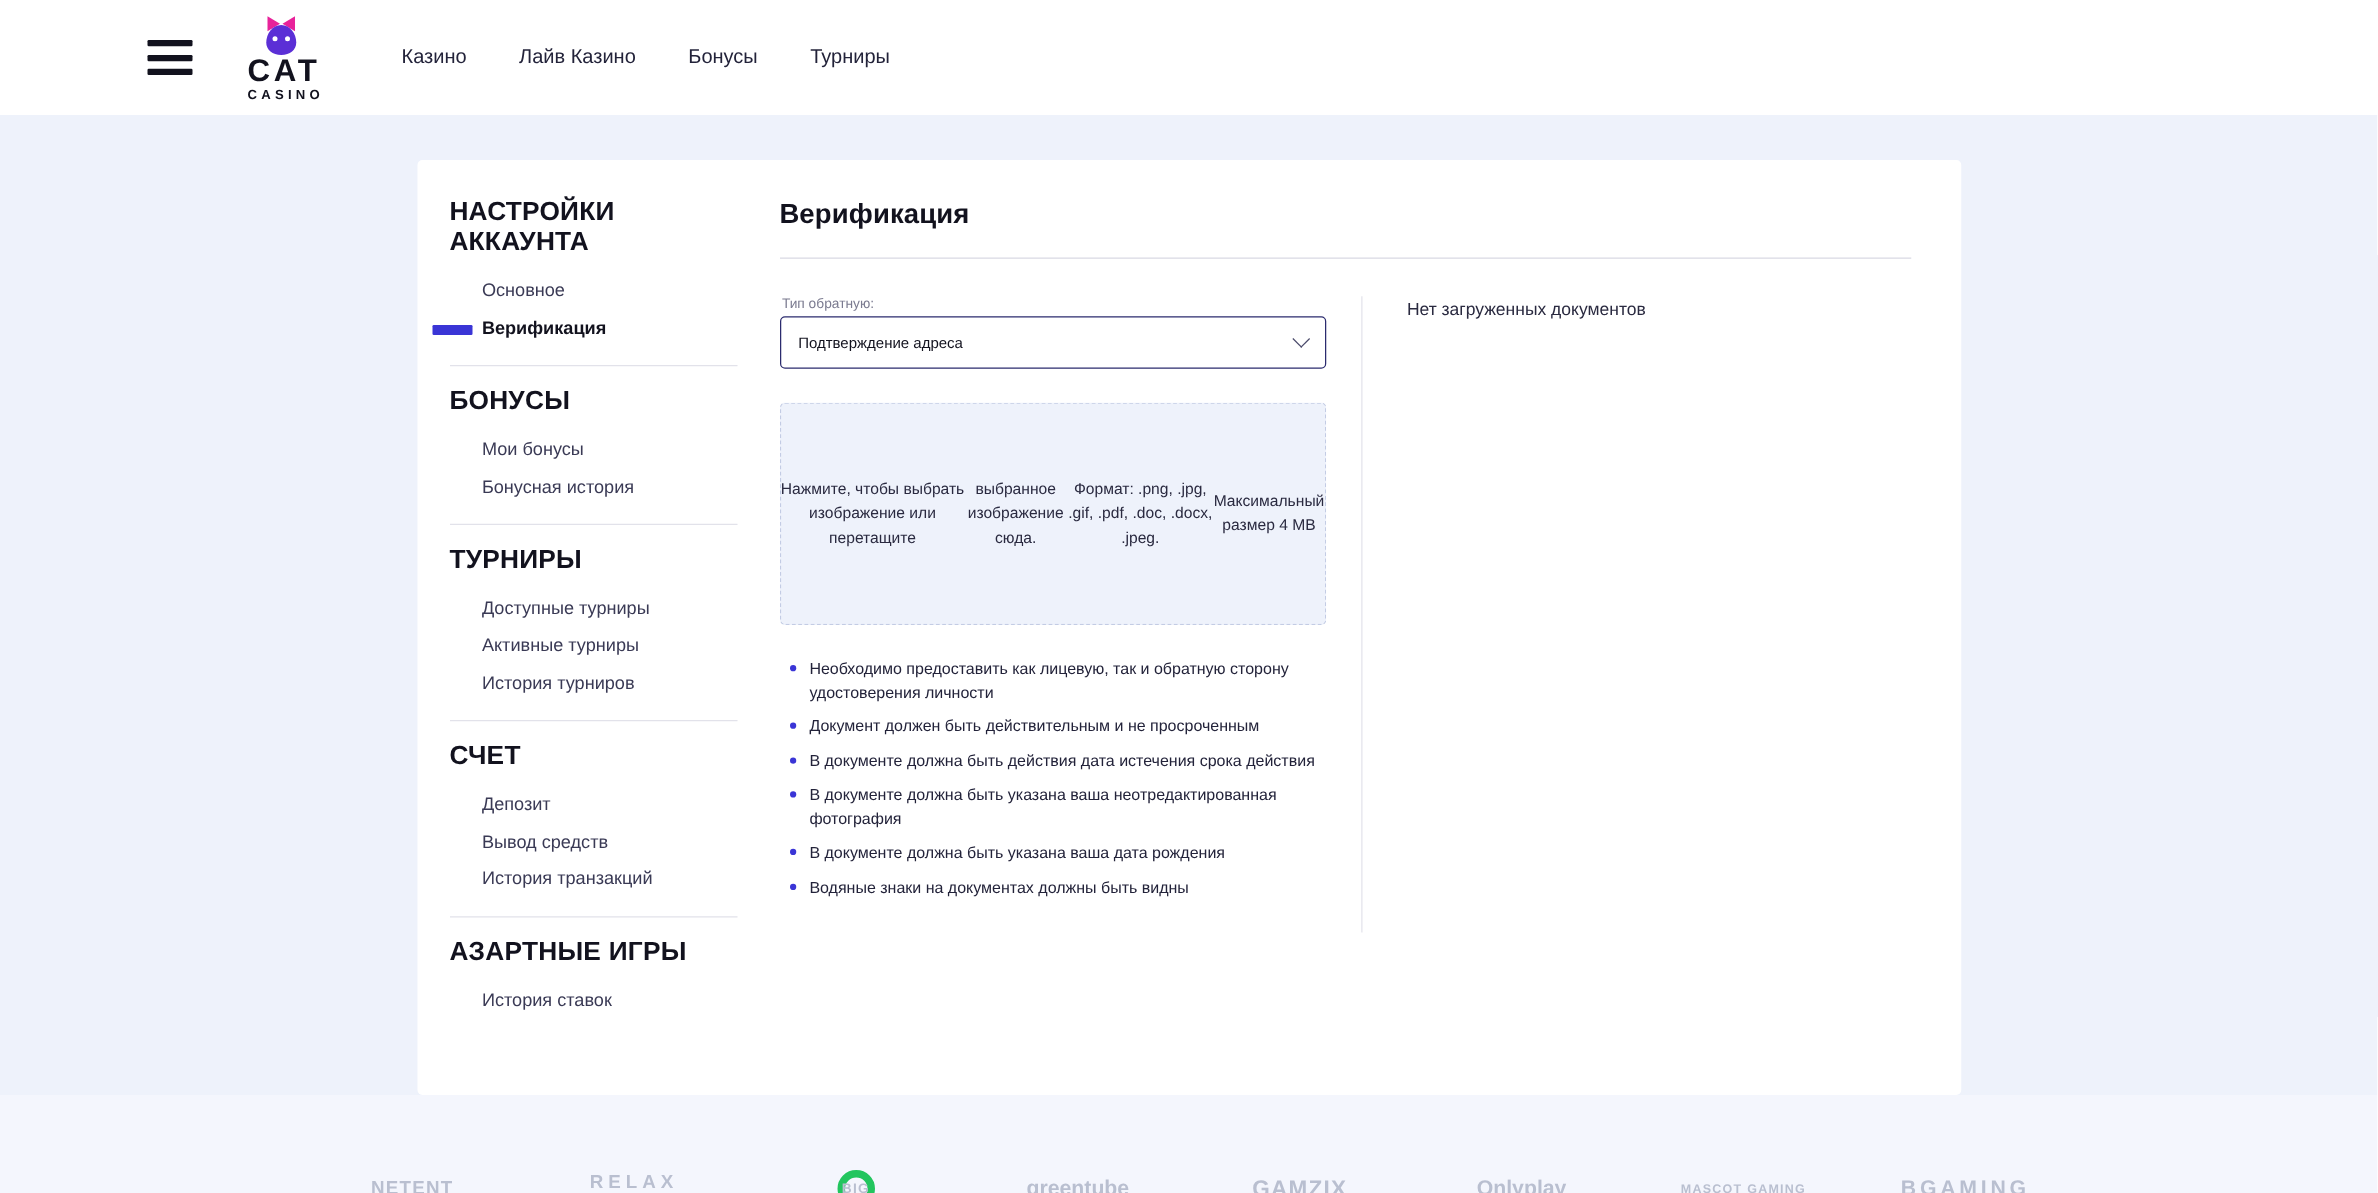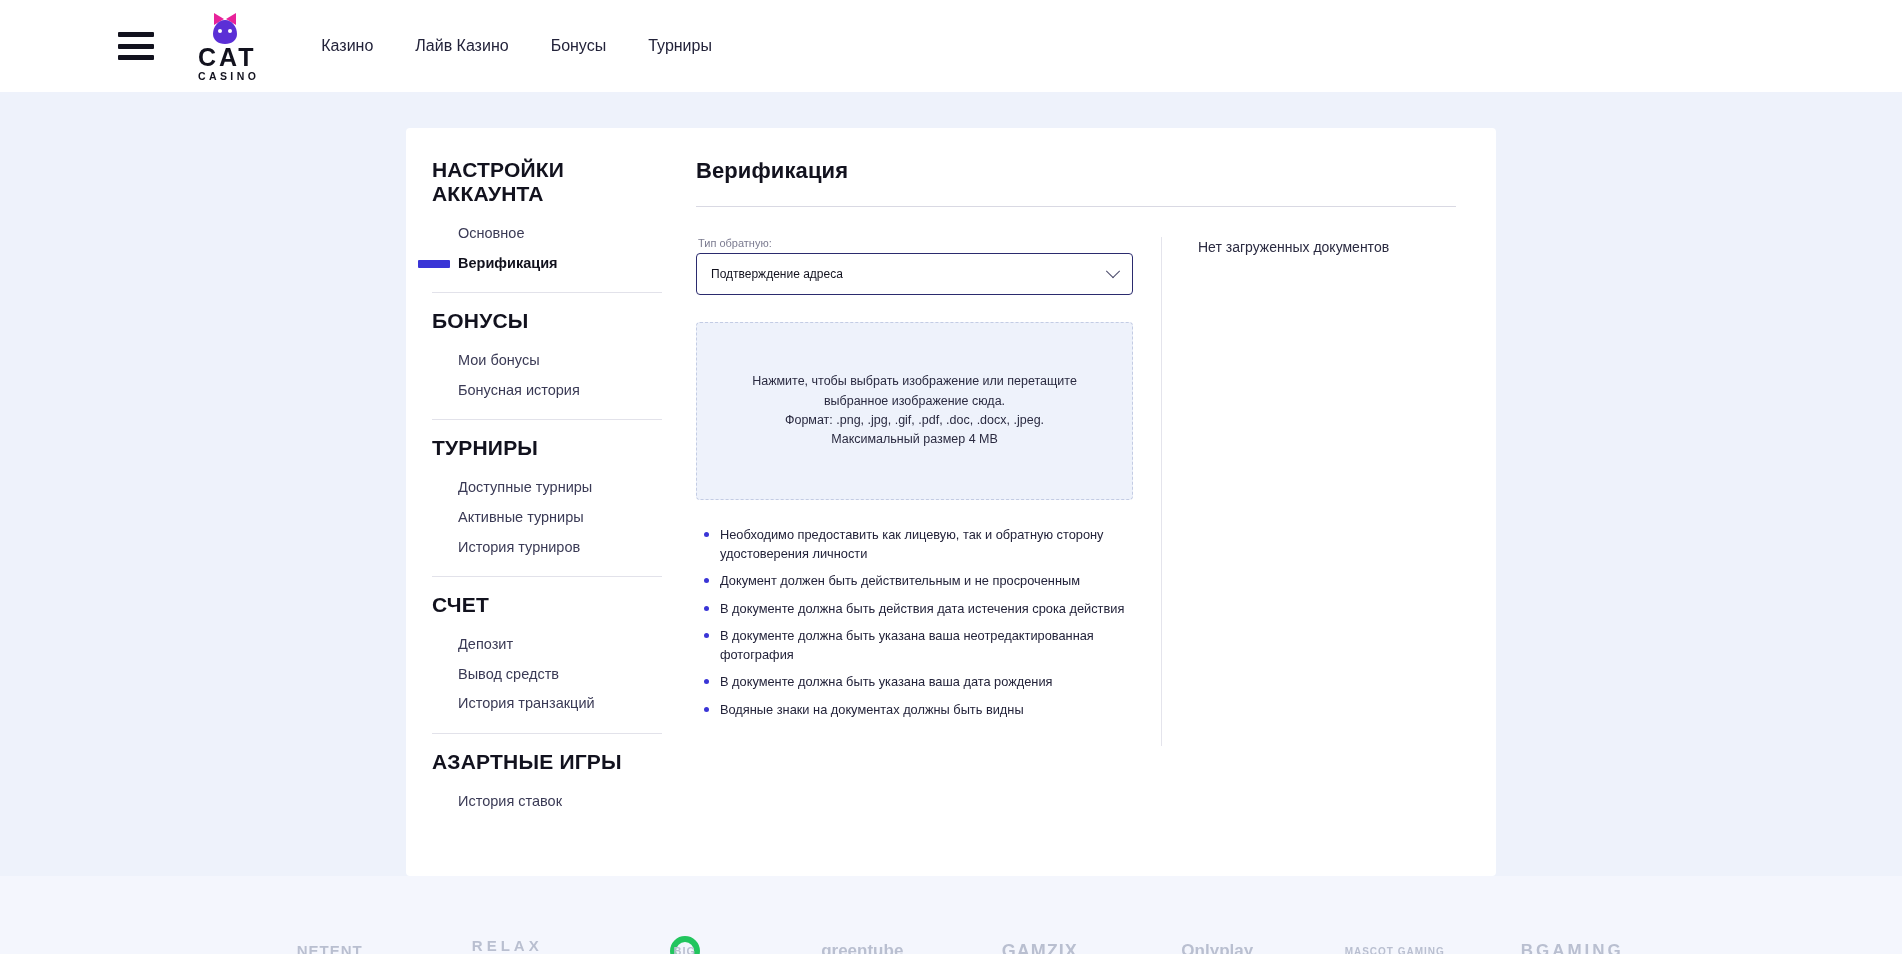--- a/index.html
+++ b/index.html
@@ -114,21 +114,21 @@
     transform: rotate(45deg);
   }
 
   
   .page {
     background: #eef2fb;
     padding: 36px 0 0 0;
     min-height: 700px;
   }
   .card {
-    width: 1090px;
+    width: 1235px;
     margin: 0 auto;
     background: #fff;
     border-radius: 4px;
     display: flex;
     padding: 30px 0 30px 0;
     min-height: 638px;
   }
 
   
   .sidebar { width: 256px; padding: 0 0 0 26px; flex: none; }
@@ -175,21 +175,21 @@
     border-right: 1.8px solid #4a4a6a; border-bottom: 1.8px solid #4a4a6a;
     transform: rotate(45deg) translate(-2px,-2px);
   }
 
   .dropzone {
     margin-top: 27px;
     height: 178px;
     background: #eef2fb;
     border: 1.5px dashed #c3cce4;
     border-radius: 4px;
-    display: flex; flex-direction: column; align-items: center; justify-content: center;
+    display: flex; flex-direction: row; align-items: center; justify-content: center;
     text-align: center; cursor: pointer;
   }
   .dz-line { font-size: 12.5px; color: #2a2a40; line-height: 1.55; }
 
   .rules { margin-top: 26px; padding-left: 8px; }
   .rule {
     position: relative; padding-left: 16px; margin-bottom: 9px;
     font-size: 12.8px; color: #23233a; line-height: 1.45;
   }
   .rule::before {

